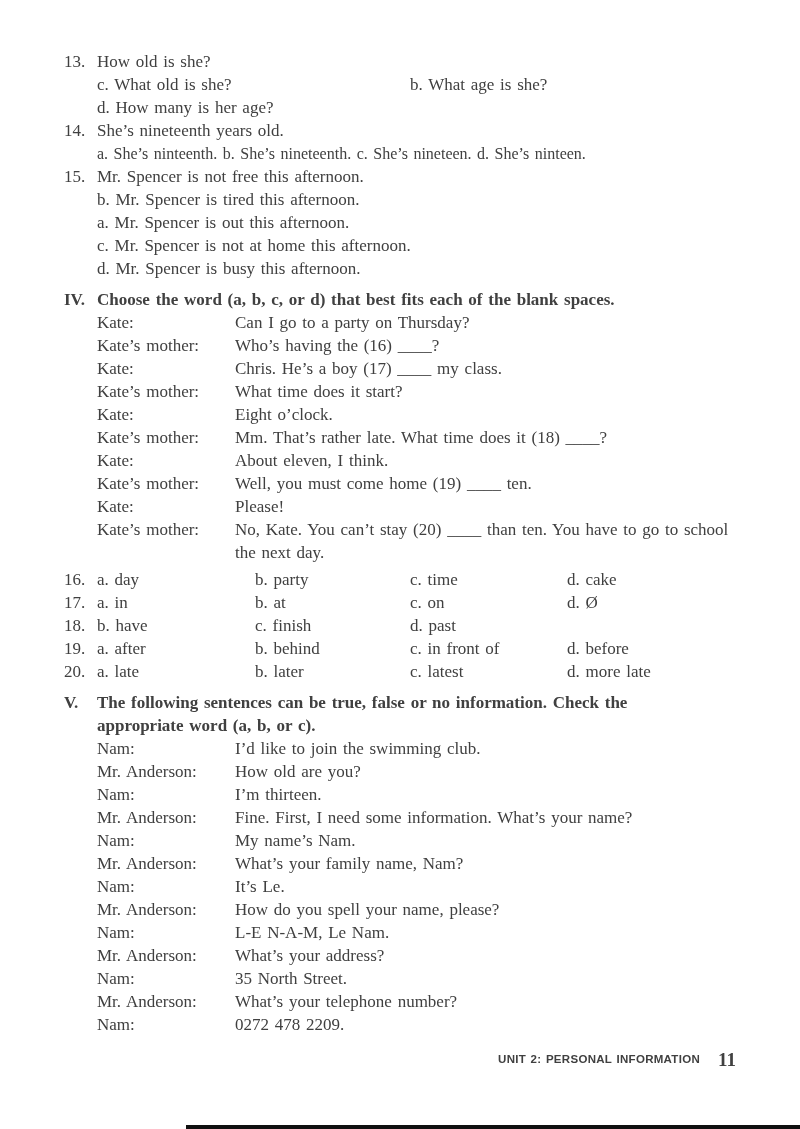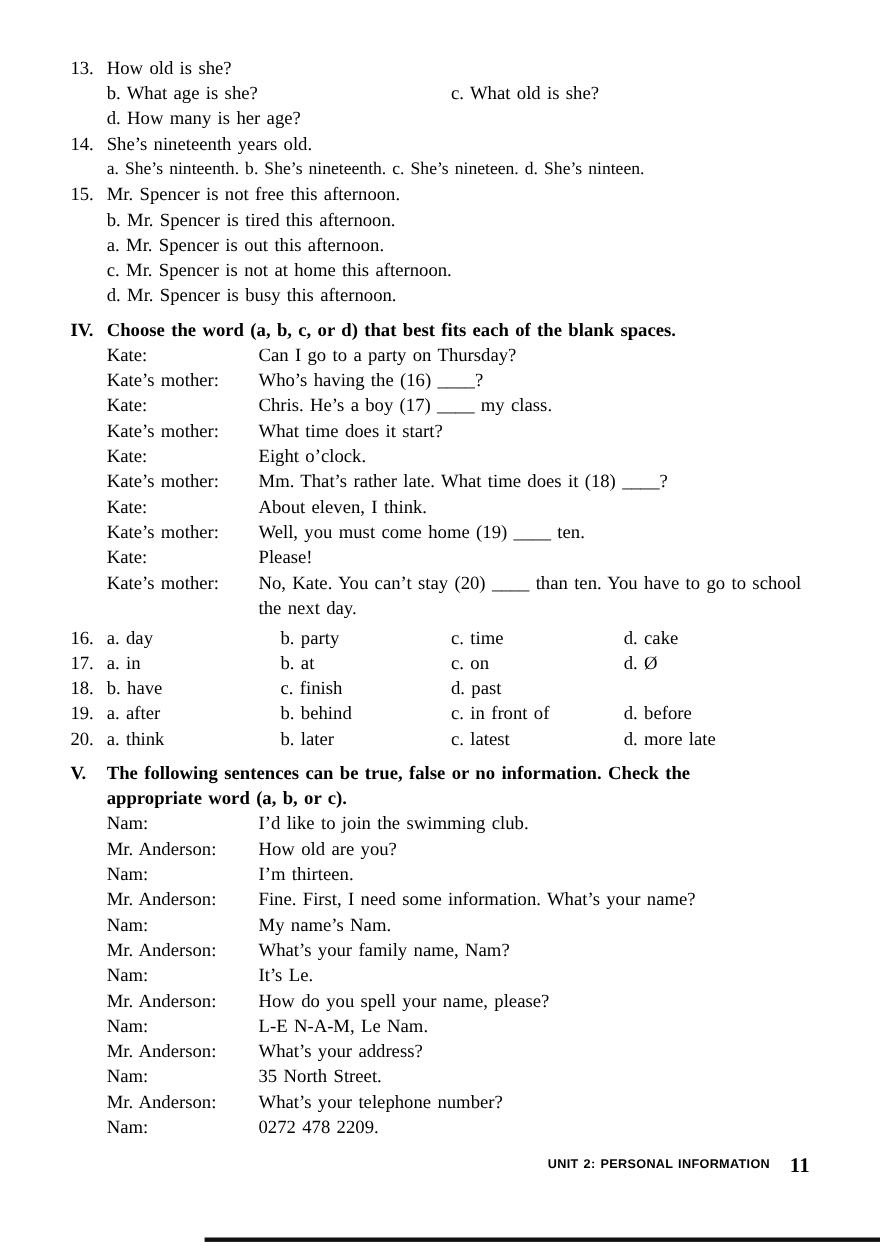--- a/index.html
+++ b/index.html
@@ -2,21 +2,21 @@
 <html><head>
 <meta charset="utf-8">
 <style>
   html,body { margin:0; padding:0; background:#ffffff; }
   .page {
     position:relative;
     width:800px; height:1129px;
     box-sizing:border-box;
     padding:50px 64px 0 64px;
     background:#ffffff;
-    color:#000000;
+    color:#404040;
     font-family:"Liberation Serif", serif;
     font-size:17px;
     line-height:23px;
     word-spacing:1.5px;
     overflow:hidden;
   }
   .hang { display:flex; }
   .num  { flex:0 0 33px; }
   .stem { flex:1; }
   .opts-2col {
@@ -58,22 +58,22 @@
 <body>
 
 <div class="page">
 
   <section>
     <div class="hang">
       <span class="num">13.</span>
       <span class="stem">How old is she?</span>
     </div>
     <div class="opts-2col">
+      <span>c. What old is she?</span>
       <span>b. What age is she?</span>
-      <span>c. What old is she?</span>
       <span>d. How many is her age?</span>
     </div>
   </section>
 
   <section>
     <div class="hang">
       <span class="num">14.</span>
       <span class="stem">She’s nineteenth years old.</span>
     </div>
     <div class="opts-inline">a. She’s ninteenth.  b. She’s nineteenth.  c. She’s nineteen.  d. She’s ninteen.</div>
@@ -164,21 +164,21 @@
       </div>
       <div class="mc-row">
         <span>19.</span>
         <span>a. after</span>
         <span>b. behind</span>
         <span>c. in front of</span>
         <span>d. before</span>
       </div>
       <div class="mc-row">
         <span>20.</span>
-        <span>a. think</span>
+        <span>a. late</span>
         <span>b. later</span>
         <span>c. latest</span>
         <span>d. more late</span>
       </div>
     </div>
   </section>
 
   <section>
     <div class="sec-head hang">
       <span class="num">V.</span>

